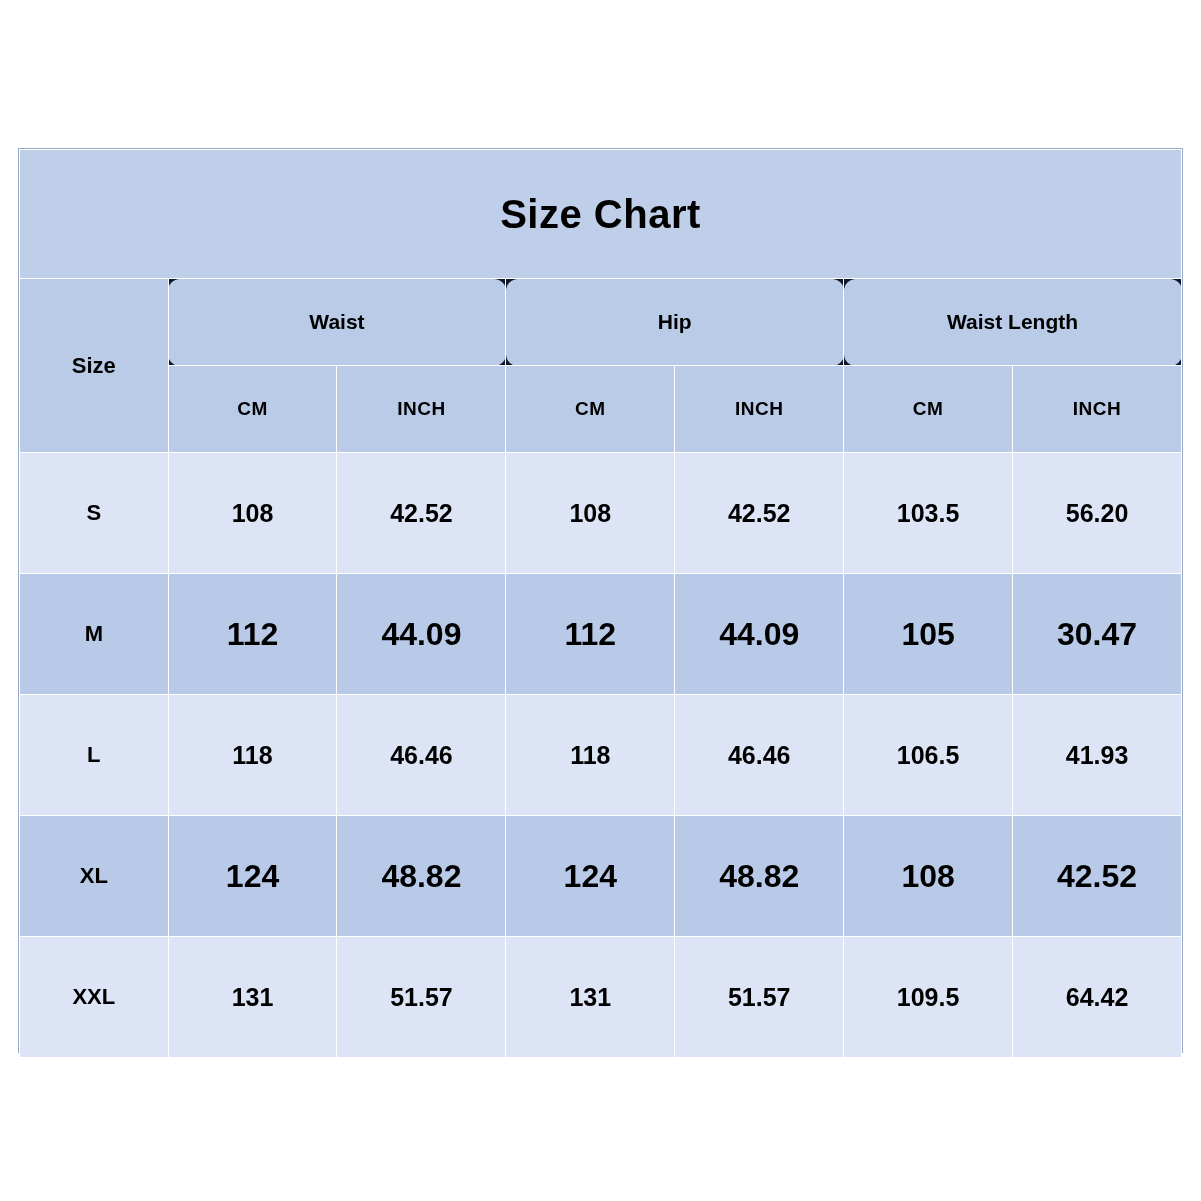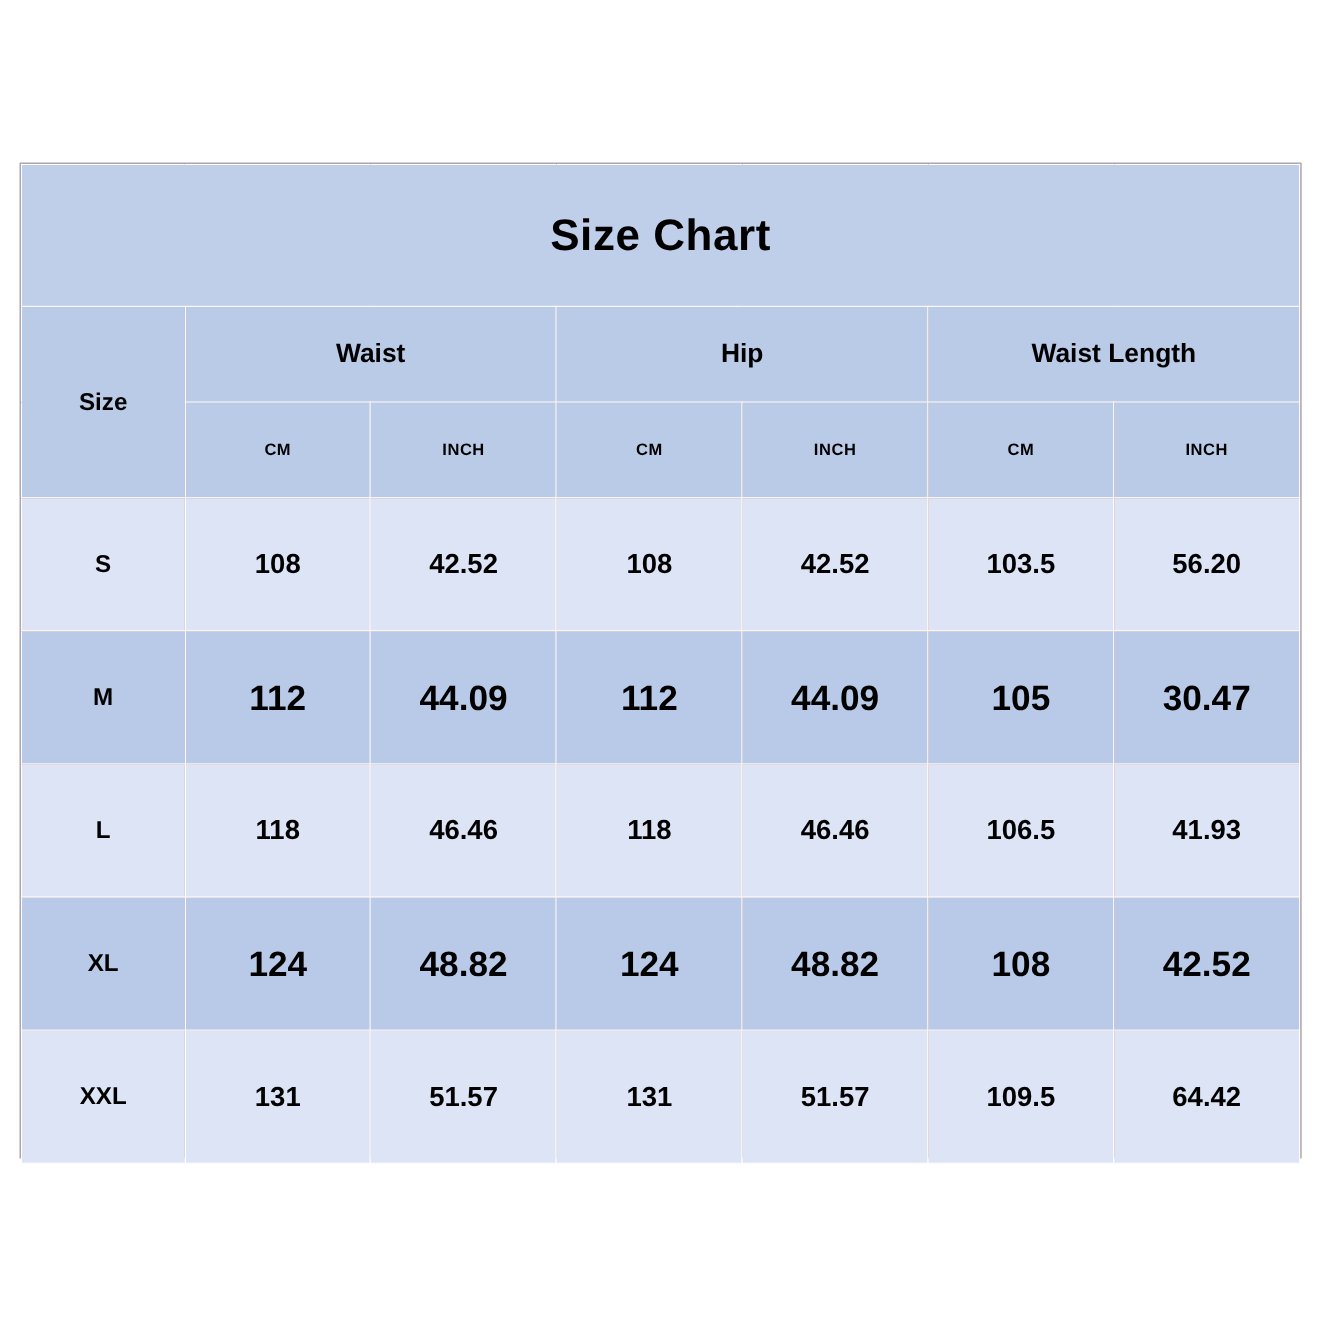--- a/index.html
+++ b/index.html
@@ -14,21 +14,21 @@
     position: relative;
   }
   .chart-wrap {
     position: absolute;
     left: 18px;
     top: 148px;
     width: 1165px;
     height: 905px;
     box-sizing: border-box;
     border: 1px solid #9aa9c4;
-    background: #c2410c;
+    background: #0f172a;
   }
   table.size-chart {
     width: 100%;
     height: 100%;
     border-collapse: collapse;
     table-layout: fixed;
   }
   table.size-chart td, table.size-chart th {
     border: 1px solid #ffffff;
     text-align: center;
@@ -38,31 +38,32 @@
     padding: 0;
   }
   .title-cell {
     background: #bfcfe9;
     font-size: 40px;
     height: 128px;
     letter-spacing: 0.5px;
   }
   .grp-head {
     background: #bacbe8;
-    font-size: 24px;
+    font-size: 21px;
     height: 86px;
+    border-radius: 12px;
   }
   .size-head {
     background: #bacbe8;
     font-size: 22px;
     height: 172px;
   }
   .unit-head {
     background: #bacbe8;
-    font-size: 15px;
+    font-size: 19px;
     height: 86px;
     letter-spacing: 0.5px;
   }
   .row-a td {
     background: #dde4f5;
     font-size: 25px;
     height: 120px;
   }
   .row-b td {
     background: #b9cae8;

